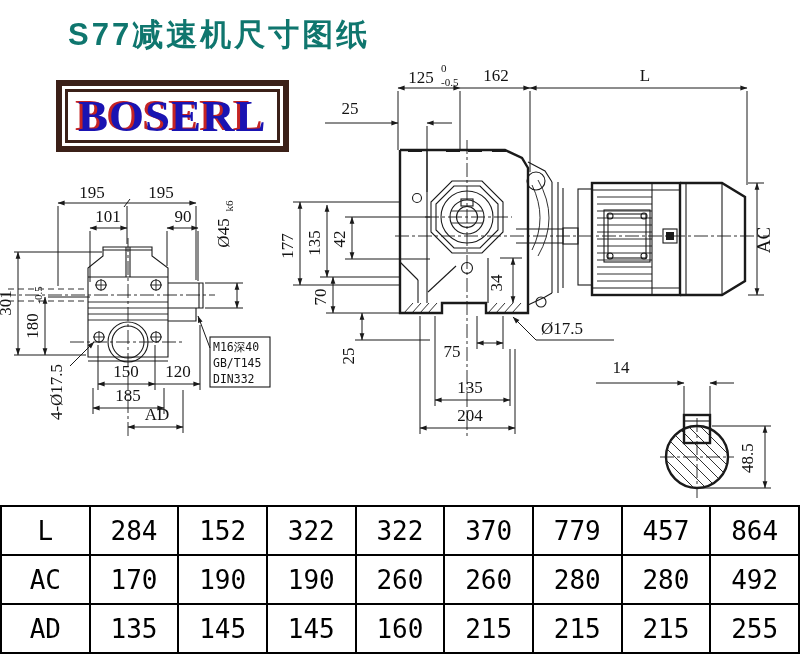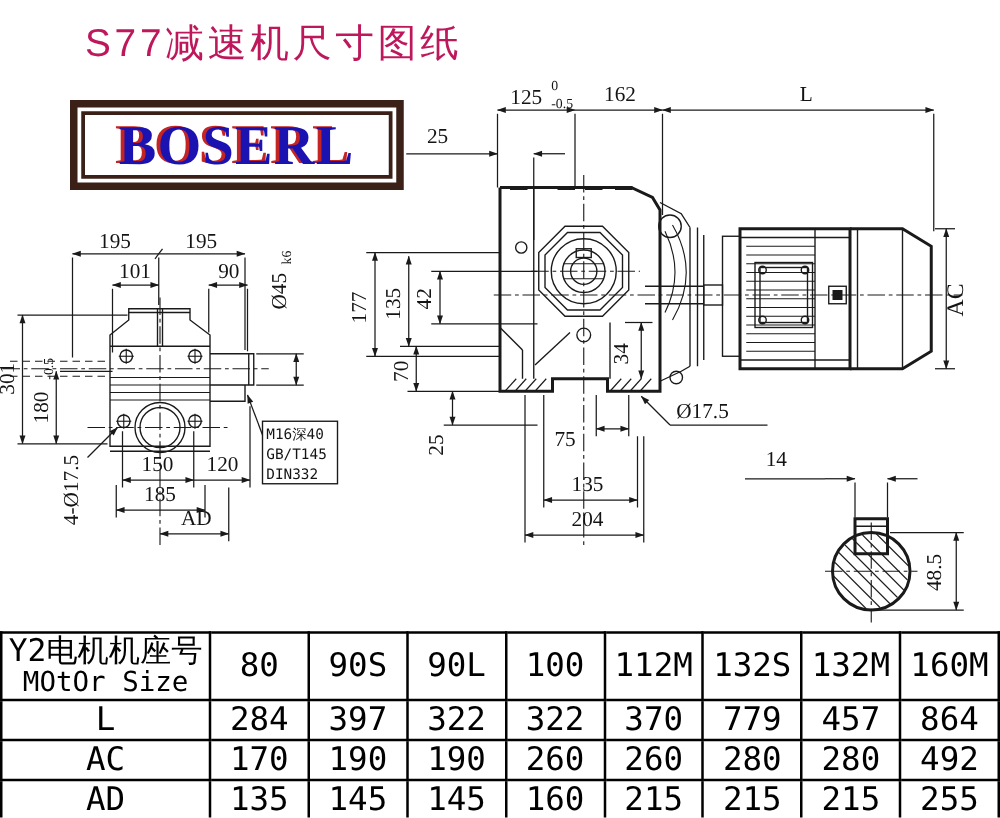--- a/index.html
+++ b/index.html
@@ -1,21 +1,21 @@
 <!DOCTYPE html>
 <html><head>
 <meta charset="utf-8">
 <style>
   html,body{margin:0;padding:0;}
   body{width:800px;height:654px;position:relative;background:#ffffff;overflow:hidden;
        font-family:"Liberation Sans", sans-serif;}
-  .page-title{position:absolute;left:68px;top:14px;font-size:31px;font-weight:normal;
-       color:#be185d;letter-spacing:3px;font-family:"Liberation Sans", sans-serif;}
+  .page-title{position:absolute;left:68px;top:14px;font-size:31px;font-weight:bold;
+       color:#0f766e;letter-spacing:3px;font-family:"Liberation Sans", sans-serif;}
   .logo-outer{position:absolute;left:56px;top:80px;border:6px solid #3b2018;background:#fff;padding:3px;}
-  .logo-inner{border:3px solid #3b2018;padding:0 27px;background:#fff;}
+  .logo-inner{border:3px solid #3b2018;padding:0 10px;background:#fff;}
   .logo-text{font-family:"Liberation Serif", serif;font-weight:bold;font-size:45px;line-height:48px;
        color:#1a13b2;text-shadow:-3px -1px 0 #c42424;letter-spacing:1px;}
   svg{position:absolute;left:0;top:0;}
   svg text{font-family:"Liberation Serif","DejaVu Serif", serif;font-size:17px;fill:#141414;}
   svg .sm{font-size:11px;}
   svg .note{font-size:11.5px;font-family:"DejaVu Sans Mono", monospace;}
   .ln{stroke:#1a1a1a;stroke-width:1.1;fill:none;}
   .lw{stroke:#1a1a1a;stroke-width:2.4;fill:none;}
   .dim{stroke:#1a1a1a;stroke-width:1;fill:none;}
   .cl{stroke:#1a1a1a;stroke-width:0.9;fill:none;stroke-dasharray:14 3 3 3;}
@@ -337,38 +337,24 @@
 
     <line class="dim" x1="765" y1="426" x2="765" y2="488" marker-start="url(#ar)" marker-end="url(#ar)"></line>
     <line class="dim" x1="712" y1="426" x2="771" y2="426"></line>
     <line class="dim" x1="700" y1="488" x2="771" y2="488"></line>
     <text x="753" y="458" text-anchor="middle" transform="rotate(-90 753 458)">48.5</text>
   </g>
 </svg>
 
 <table class="size-table">
   <tbody>
-      <tr>
-    <th style="width:165px">
-      <div class="hdr-cn">Y2电机机座号</div>
-      <div class="hdr-en">MOtOr Size</div>
-    </th>
-    <th class="col-h">80</th>
-    <th class="col-h">90S</th>
-    <th class="col-h">90L</th>
-    <th class="col-h">100</th>
-    <th class="col-h">112M</th>
-    <th class="col-h">132S</th>
-    <th class="col-h">132M</th>
-    <th class="col-h">160M</th>
-  </tr>
   <tr style="height:31px">
     <td class="cell">L</td>
     <td class="cell">284</td>
-    <td class="cell">397</td>
+    <td class="cell">152</td>
     <td class="cell">322</td>
     <td class="cell">322</td>
     <td class="cell">370</td>
     <td class="cell">779</td>
     <td class="cell">457</td>
     <td class="cell">864</td>
   </tr>
   <tr style="height:31px">
     <td class="cell">AC</td>
     <td class="cell">170</td>

